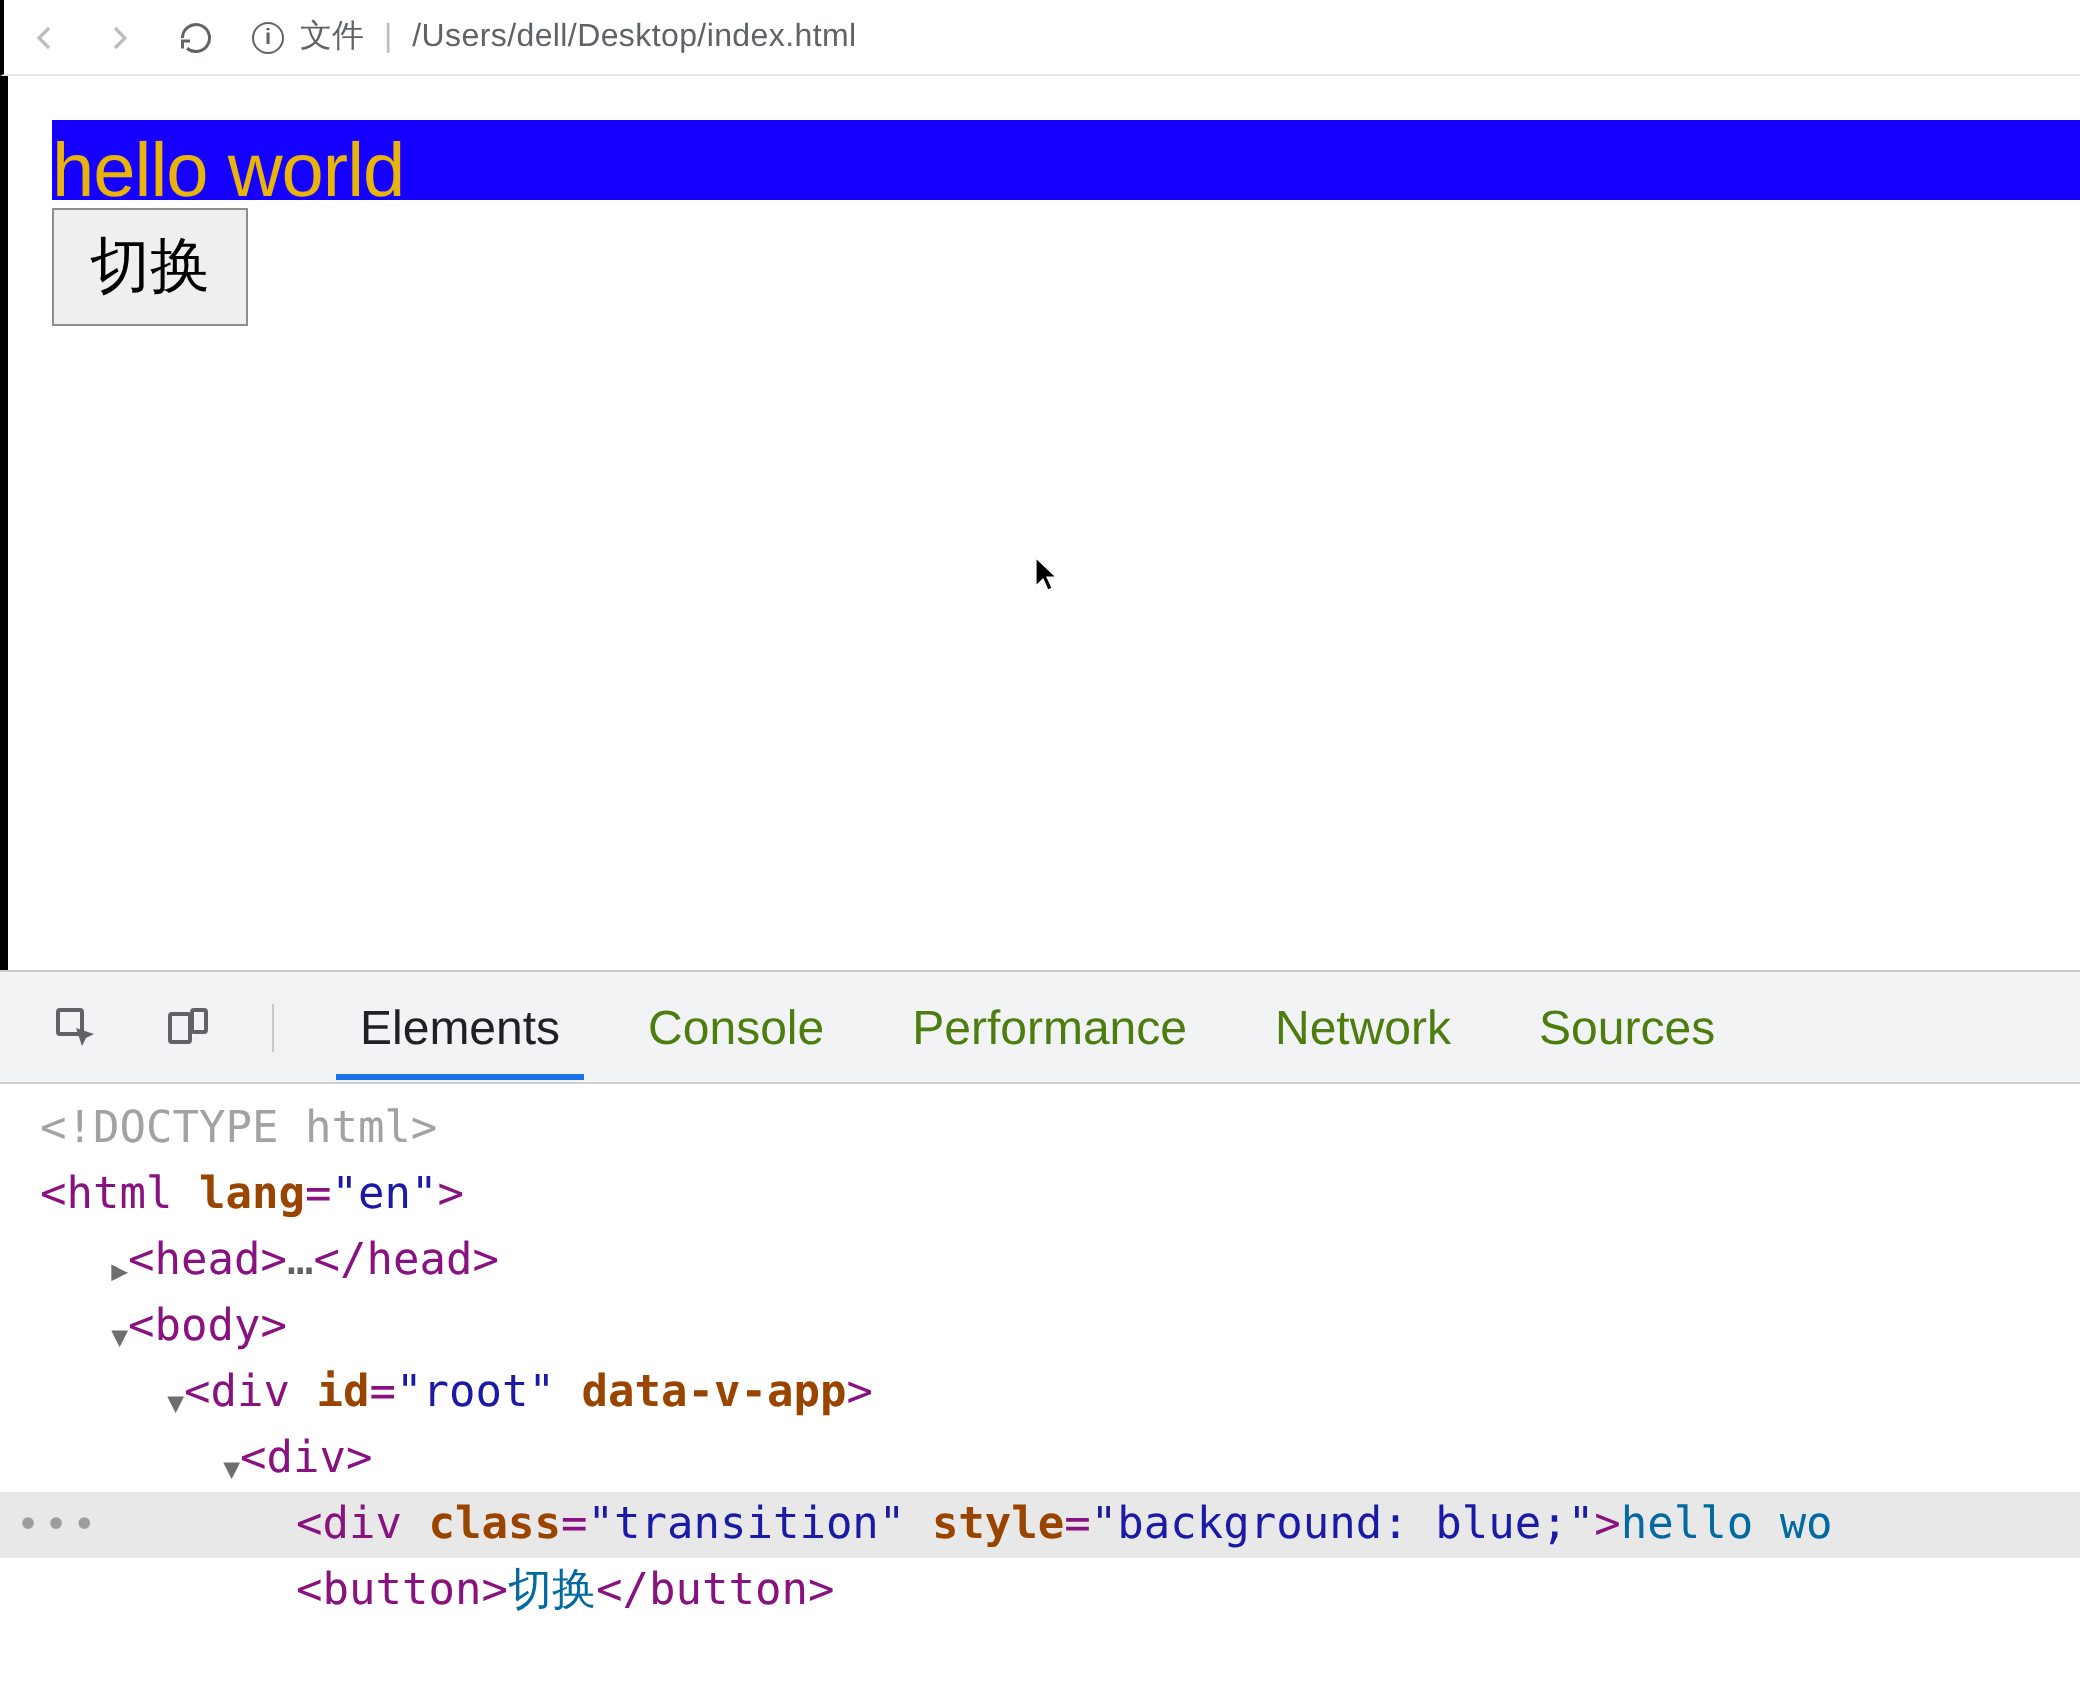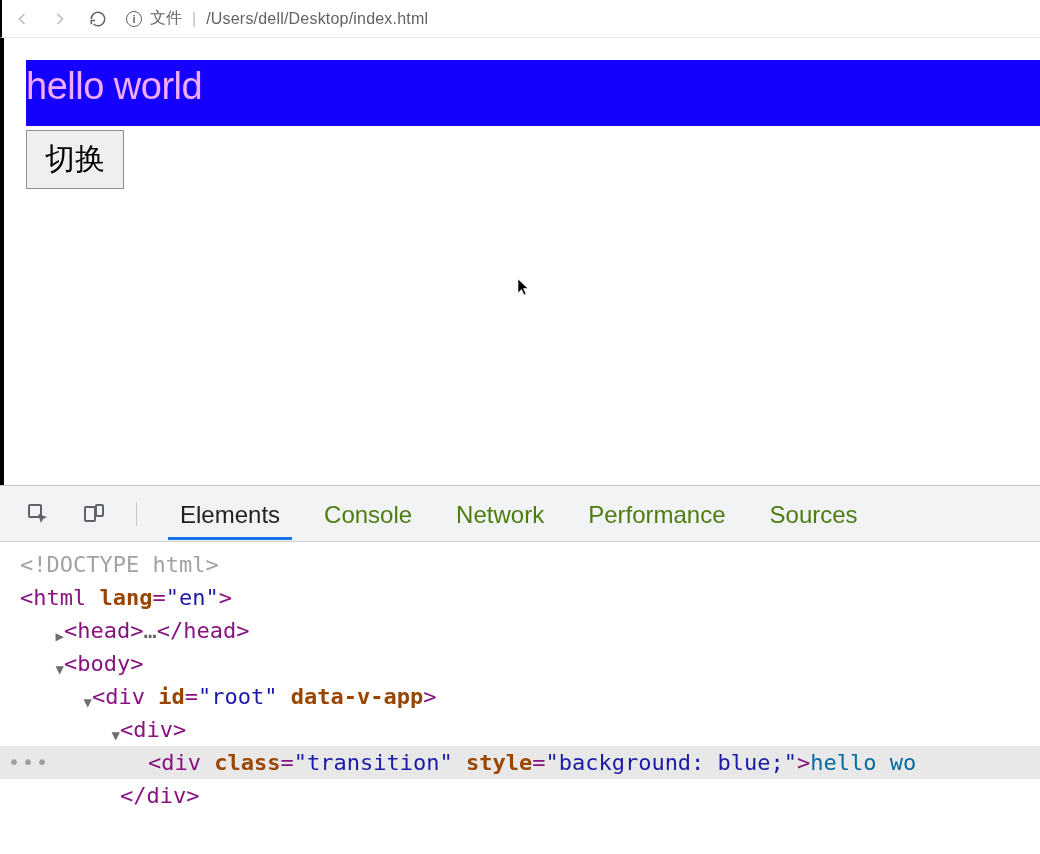--- a/index.html
+++ b/index.html
@@ -56,25 +56,25 @@
     
     .page-viewport {
       border-left: 4px solid #000;
       background: #fff;
       height: 447px;
       position: relative;
       padding-top: 22px;
     }
     .hello-banner {
       background: #1500ff;
-      color: #f0abfc;
+      color: #eab308;
       font-size: 38px;
       font-weight: 400;
       letter-spacing: -0.5px;
-      height: 66px;
+      height: 40px;
       line-height: 52px;
       padding-left: 0;
       margin-left: 22px;
       font-family: Arial, sans-serif;
     }
     .toggle-btn {
       margin-left: 22px;
       margin-top: 4px;
       font-size: 30px;
       padding: 8px 18px;
@@ -234,22 +234,22 @@
     </div>
     <div class="dt-icon-btn">
       <svg viewBox="0 0 24 24" fill="none" stroke="currentColor" stroke-width="2">
           <rect x="3" y="5" width="10" height="14" rx="1"></rect>
           <rect x="14" y="3" width="7" height="11" rx="1"></rect>
         </svg>
     </div>
     <div class="dt-tab-spacer"></div>
     <div class="dt-tab active">Elements</div>
     <div class="dt-tab">Console</div>
+    <div class="dt-tab">Performance</div>
     <div class="dt-tab">Network</div>
-    <div class="dt-tab">Performance</div>
     <div class="dt-tab">Sources</div>
   </div>
 
   <div class="dom-tree">
     <div class="dom-line">
       <span class="tok-gray">&lt;!DOCTYPE html&gt;</span>
     </div>
     <div class="dom-line">
       <span class="tok-punct">&lt;</span><span class="tok-tag">html</span> <span class="tok-attr">lang</span><span class="tok-punct">=</span><span class="tok-val">"en"</span><span class="tok-punct">&gt;</span>
     </div>
@@ -266,17 +266,20 @@
       <span class="tok-punct">&lt;</span><span class="tok-tag">div</span> <span class="tok-attr">id</span><span class="tok-punct">=</span><span class="tok-val">"root"</span> <span class="tok-attr">data-v-app</span><span class="tok-punct">&gt;</span>
     </div>
     <div class="dom-line indent-3">
       <span class="twisty">▼</span>
       <span class="tok-punct">&lt;</span><span class="tok-tag">div</span><span class="tok-punct">&gt;</span>
     </div>
     <div class="dom-line indent-4 highlight">
       <span class="row-dots">•••</span>
       <span class="tok-punct">&lt;</span><span class="tok-tag">div</span> <span class="tok-attr">class</span><span class="tok-punct">=</span><span class="tok-val">"transition"</span> <span class="tok-attr">style</span><span class="tok-punct">=</span><span class="tok-val">"background: blue;"</span><span class="tok-punct">&gt;</span><span class="tok-text">hello wo</span>
     </div>
+    <div class="dom-line indent-4">
+      <span class="tok-punct">&lt;</span><span class="tok-tag">button</span><span class="tok-punct">&gt;</span><span class="tok-text">切换</span><span class="tok-punct">&lt;/</span><span class="tok-tag">button</span><span class="tok-punct">&gt;</span>
+    </div>
     <div class="dom-line indent-3">
       <span class="tok-punct">&lt;/</span><span class="tok-tag">div</span><span class="tok-punct">&gt;</span>
     </div>
   </div>
 </div>
 
 </body></html>

